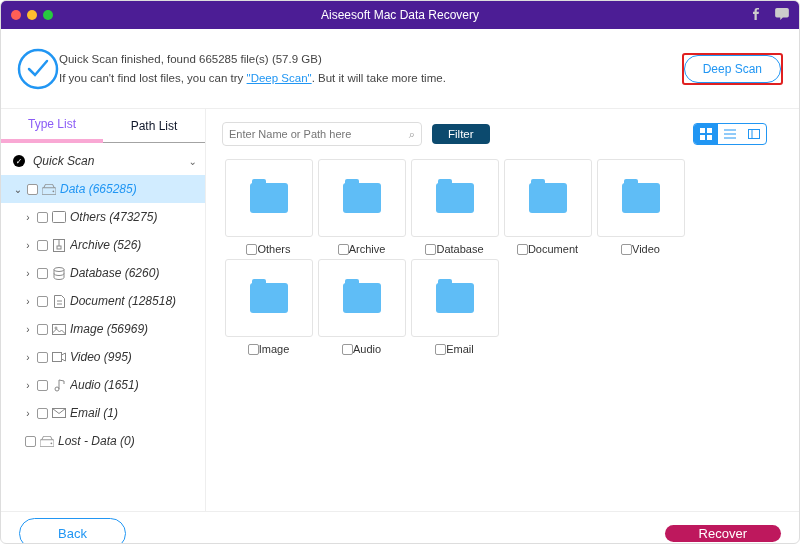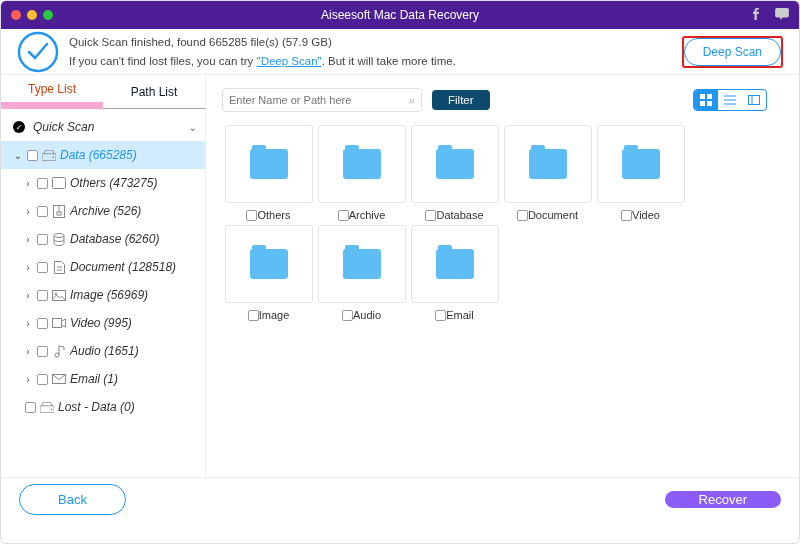--- a/index.html
+++ b/index.html
@@ -8,33 +8,33 @@
 
 .titlebar { height: 28px; background: #4c1d95; display: flex; align-items: center; padding: 0 10px; color: #fff; position: relative; }
 .tl-btns { display: flex; gap: 6px; }
 .tl-btn { width: 10px; height: 10px; border-radius: 50%; }
 .tl-close { background: #ff5f56; } .tl-min { background: #ffbd2e; } .tl-max { background: #27c93f; }
 .titlebar .title { position: absolute; left: 50%; transform: translateX(-50%); font-size: 12px; }
 .titlebar .tr { margin-left: auto; display: flex; gap: 14px; color: #ccc; font-size: 12px; align-items: center; }
 .titlebar .tr svg { fill: #ccc; }
 
 
-.scanbar { height: 46px; display: flex; align-items: center; padding: 8px 16px; border-bottom: 1px solid #eee; gap: 10px; }
+.scanbar { height: 80px; display: flex; align-items: center; padding: 8px 16px; border-bottom: 1px solid #eee; gap: 0; }
 .scanbar .circle-wrap { width: 42px; height: 42px; }
 .scanbar .info { font-size: 11.5px; color: #444; line-height: 1.6; }
 .scanbar .info a { color: #2196f3; }
 .scanbar .deep-wrap { margin-left: auto; border: 2px solid #e02020; padding: 0; border-radius: 3px; }
 .scanbar .deep-btn { border: 1px solid #2196f3; color: #2196f3; background: #fff; padding: 6px 18px; border-radius: 16px; font-size: 12px; cursor: pointer; }
 
 
 .main { display: flex; height: 402px; }
 .sidebar { width: 205px; border-right: 1px solid #eee; display: flex; flex-direction: column; font-size: 12px; color: #333; overflow-y: auto; }
 .tabs { display: flex; height: 34px; }
 .tab { flex: 1; display: flex; align-items: center; justify-content: center; cursor: pointer; color: #0f172a; border-bottom: 1px solid #a3a3a3; }
-.tab.active { color: #c2410c; border-bottom: 7px solid #f9a8d4; }
+.tab.active { color: #8b5cf6; border-bottom: 4px solid #f9a8d4; }
 
 .tree { padding: 4px 0; }
 .tree-row { display: flex; align-items: center; height: 28px; padding: 0 8px 0 12px; gap: 4px; cursor: pointer; }
 .tree-row.scan-head { font-weight: 500; }
 .tree-row.selected { background: #d1ecff; color: #2196f3; }
 .tree-row .chev { width: 10px; display: inline-flex; justify-content: center; font-size: 10px; color: #555; }
 .tree-row .cb { width: 11px; height: 11px; border: 1px solid #999; border-radius: 2px; background: #fff; display:inline-block; }
 .tree-row .ic { width: 14px; height: 14px; display: inline-flex; align-items: center; justify-content: center; color:#888 }
 .tree-row .lbl { flex: 1; white-space: nowrap; overflow: hidden; font-style: italic; }
 .tree-row .tail { margin-left: auto; color:#666; font-size:10px }
@@ -55,21 +55,21 @@
 .card { width: 93px; text-align: center; margin-bottom: 4px; }
 .card .thumb { width: 88px; height: 78px; border: 1px solid #e4e4e4; border-radius: 3px; display: flex; align-items: center; justify-content: center; margin: 0 auto; }
 .card .folder-ic { width: 38px; height: 30px; background: #5fbdf6; border-radius: 3px; position:relative }
 .card .folder-ic:before { content:""; position:absolute; top:-4px; left:2px; width:14px; height:6px; background:#5fbdf6; border-radius:2px 2px 0 0; }
 .card .cap { display: flex; align-items: center; justify-content: center; margin-top: 6px; font-size: 11px; color:#333 }
 .card .cap .cb { width: 11px; height: 11px; border: 1px solid #999; border-radius: 2px; }
 
 
 .footer { height: 44px; display: flex; align-items: center; padding: 0 18px; border-top: 1px solid #eee; }
 .back-btn { border: 1px solid #2196f3; color: #2196f3; background: #fff; padding: 7px 38px; border-radius: 20px; font-size: 13px; cursor: pointer; }
-.recover-btn { margin-left: auto; background: #8b5cf6; color: #fff; border: none; padding: 1px 34px; border-radius: 20px; font-size: 13px; cursor: pointer; }
+.recover-btn { margin-left: auto; background: #be185d; color: #fff; border: none; padding: 1px 34px; border-radius: 20px; font-size: 13px; cursor: pointer; }
 </style>
 </head>
 <body>
 
 <div class="titlebar">
   <div class="tl-btns">
     <div class="tl-btn tl-close"></div>
     <div class="tl-btn tl-min"></div>
     <div class="tl-btn tl-max"></div>
   </div>

